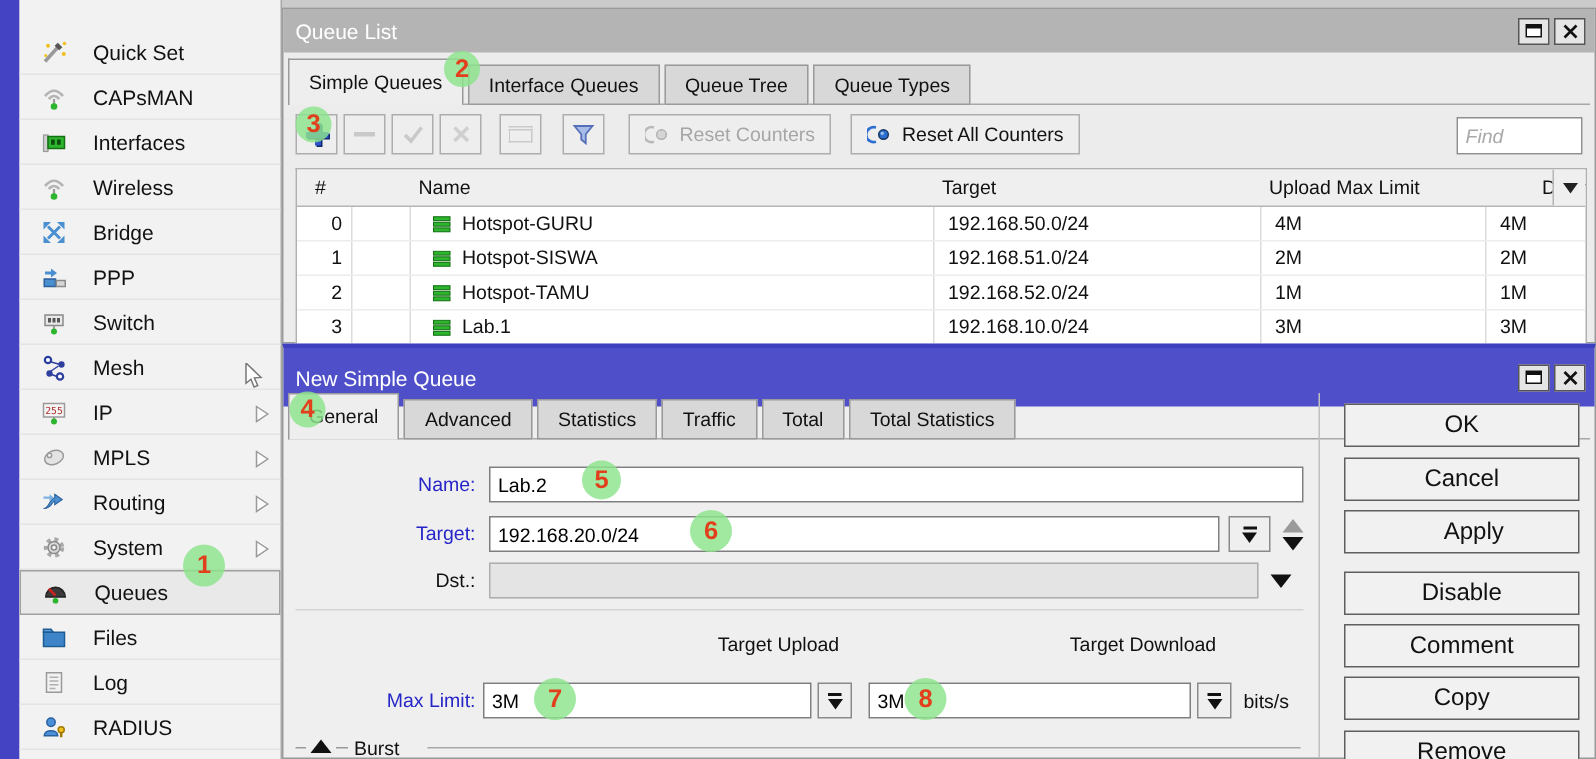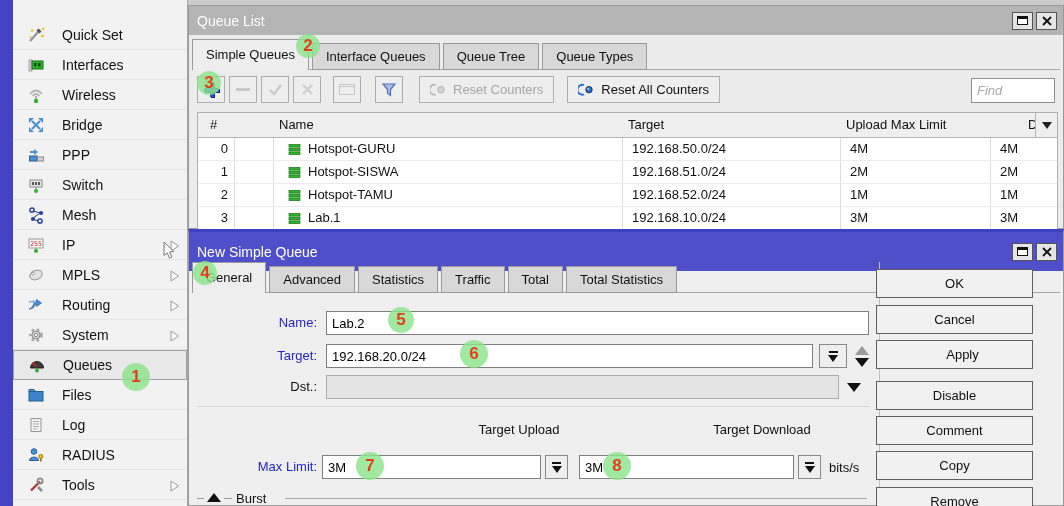--- a/index.html
+++ b/index.html
@@ -68,22 +68,22 @@
   .inp { position:absolute; height:24px; border:1px solid #7e7e7e; background:#fff; padding:0 5px;
          font-family:"Liberation Sans",sans-serif; font-size:13px; }
   .inp:disabled { background:#e4e4e4; border-color:#adadad; }
   .ddbtn { position:absolute; height:24px; width:23px; background:#efefef; border:1px solid #8a8a8a;
            display:flex; flex-direction:column; align-items:center; justify-content:center; }
   .dd-bar { width:9px; height:2px; background:#111; margin-bottom:2px; }
   .dd-tri { width:0; height:0; border-left:5px solid transparent; border-right:5px solid transparent; border-top:7px solid #111; }
   .spin { position:absolute; width:18px; display:flex; flex-direction:column; align-items:center; gap:3px; }
   .tri-up-g { width:0; height:0; border-left:7px solid transparent; border-right:7px solid transparent; border-bottom:9px solid #9a9a9a; }
   .tri-dn-b { width:0; height:0; border-left:7px solid transparent; border-right:7px solid transparent; border-top:9px solid #111; }
-  .dlgbtn { position:absolute; left:687px; width:157px; height:29px; background:#f1f1f1; border:1px solid #5f5f5f;
-            text-align:center; line-height:27px; font-size:13px; }
+  .dlgbtn { position:absolute; left:707px; width:157px; height:29px; background:#f1f1f1; border:1px solid #5f5f5f;
+            text-align:center; line-height:27px; font-size:16px; }
   .vsep { position:absolute; left:690px; top:30px; bottom:0; width:1px; background:#c0c0c0; }
   .hline { position:absolute; height:1px; background:#b5b5b5; }
   .sect-tri { position:absolute; width:0; height:0; border-left:7px solid transparent; border-right:7px solid transparent; border-bottom:9px solid #111; }
 
   
   .ann { position:absolute; border-radius:50%; background:rgba(140,228,140,0.82); color:#e2401c;
          font-weight:bold; font-size:17px; display:flex; align-items:center; justify-content:center; z-index:50; }
 
   .cursor { position:absolute; z-index:60; }
 </style>
@@ -100,20 +100,31 @@
           <line x1="10.5" y1="3.5" x2="13.5" y2="6.5" stroke="#555" stroke-width="3"></line>
           <circle cx="15.5" cy="10" r="1.4" fill="#f0c020"></circle>
           <circle cx="5" cy="4.5" r="1.3" fill="#f0c020"></circle>
           <circle cx="16" cy="3" r="1.2" fill="#f0c020"></circle>
           <circle cx="3.5" cy="11" r="1" fill="#f0c020"></circle>
         </svg>
       </span>
     <span>Quick Set</span>
   </div>
 
+  <div class="mi">
+    <span class="ic">
+        <svg width="18" height="18">
+          <path d="M3,8 Q9,1 15,8" fill="none" stroke="#b5b5b5" stroke-width="1.8"></path>
+          <path d="M5.5,10 Q9,6 12.5,10" fill="none" stroke="#b5b5b5" stroke-width="1.8"></path>
+          <line x1="9" y1="10" x2="9" y2="15" stroke="#9a9a9a" stroke-width="1.5"></line>
+          <circle cx="9" cy="15" r="2.2" fill="#2db52d"></circle>
+        </svg>
+      </span>
+    <span>CAPsMAN</span>
+  </div>
 
   <div class="mi">
     <span class="ic">
         <svg width="18" height="18">
           <rect x="2" y="4" width="3" height="11" fill="#cfcfcf" stroke="#9a9a9a" stroke-width="0.8"></rect>
           <rect x="5" y="5" width="11" height="8" fill="#2db52d" stroke="#157015"></rect>
           <rect x="7" y="7" width="2.5" height="3.5" fill="#0d4d0d"></rect>
           <rect x="11" y="7" width="2.5" height="3.5" fill="#0d4d0d"></rect>
         </svg>
       </span>

